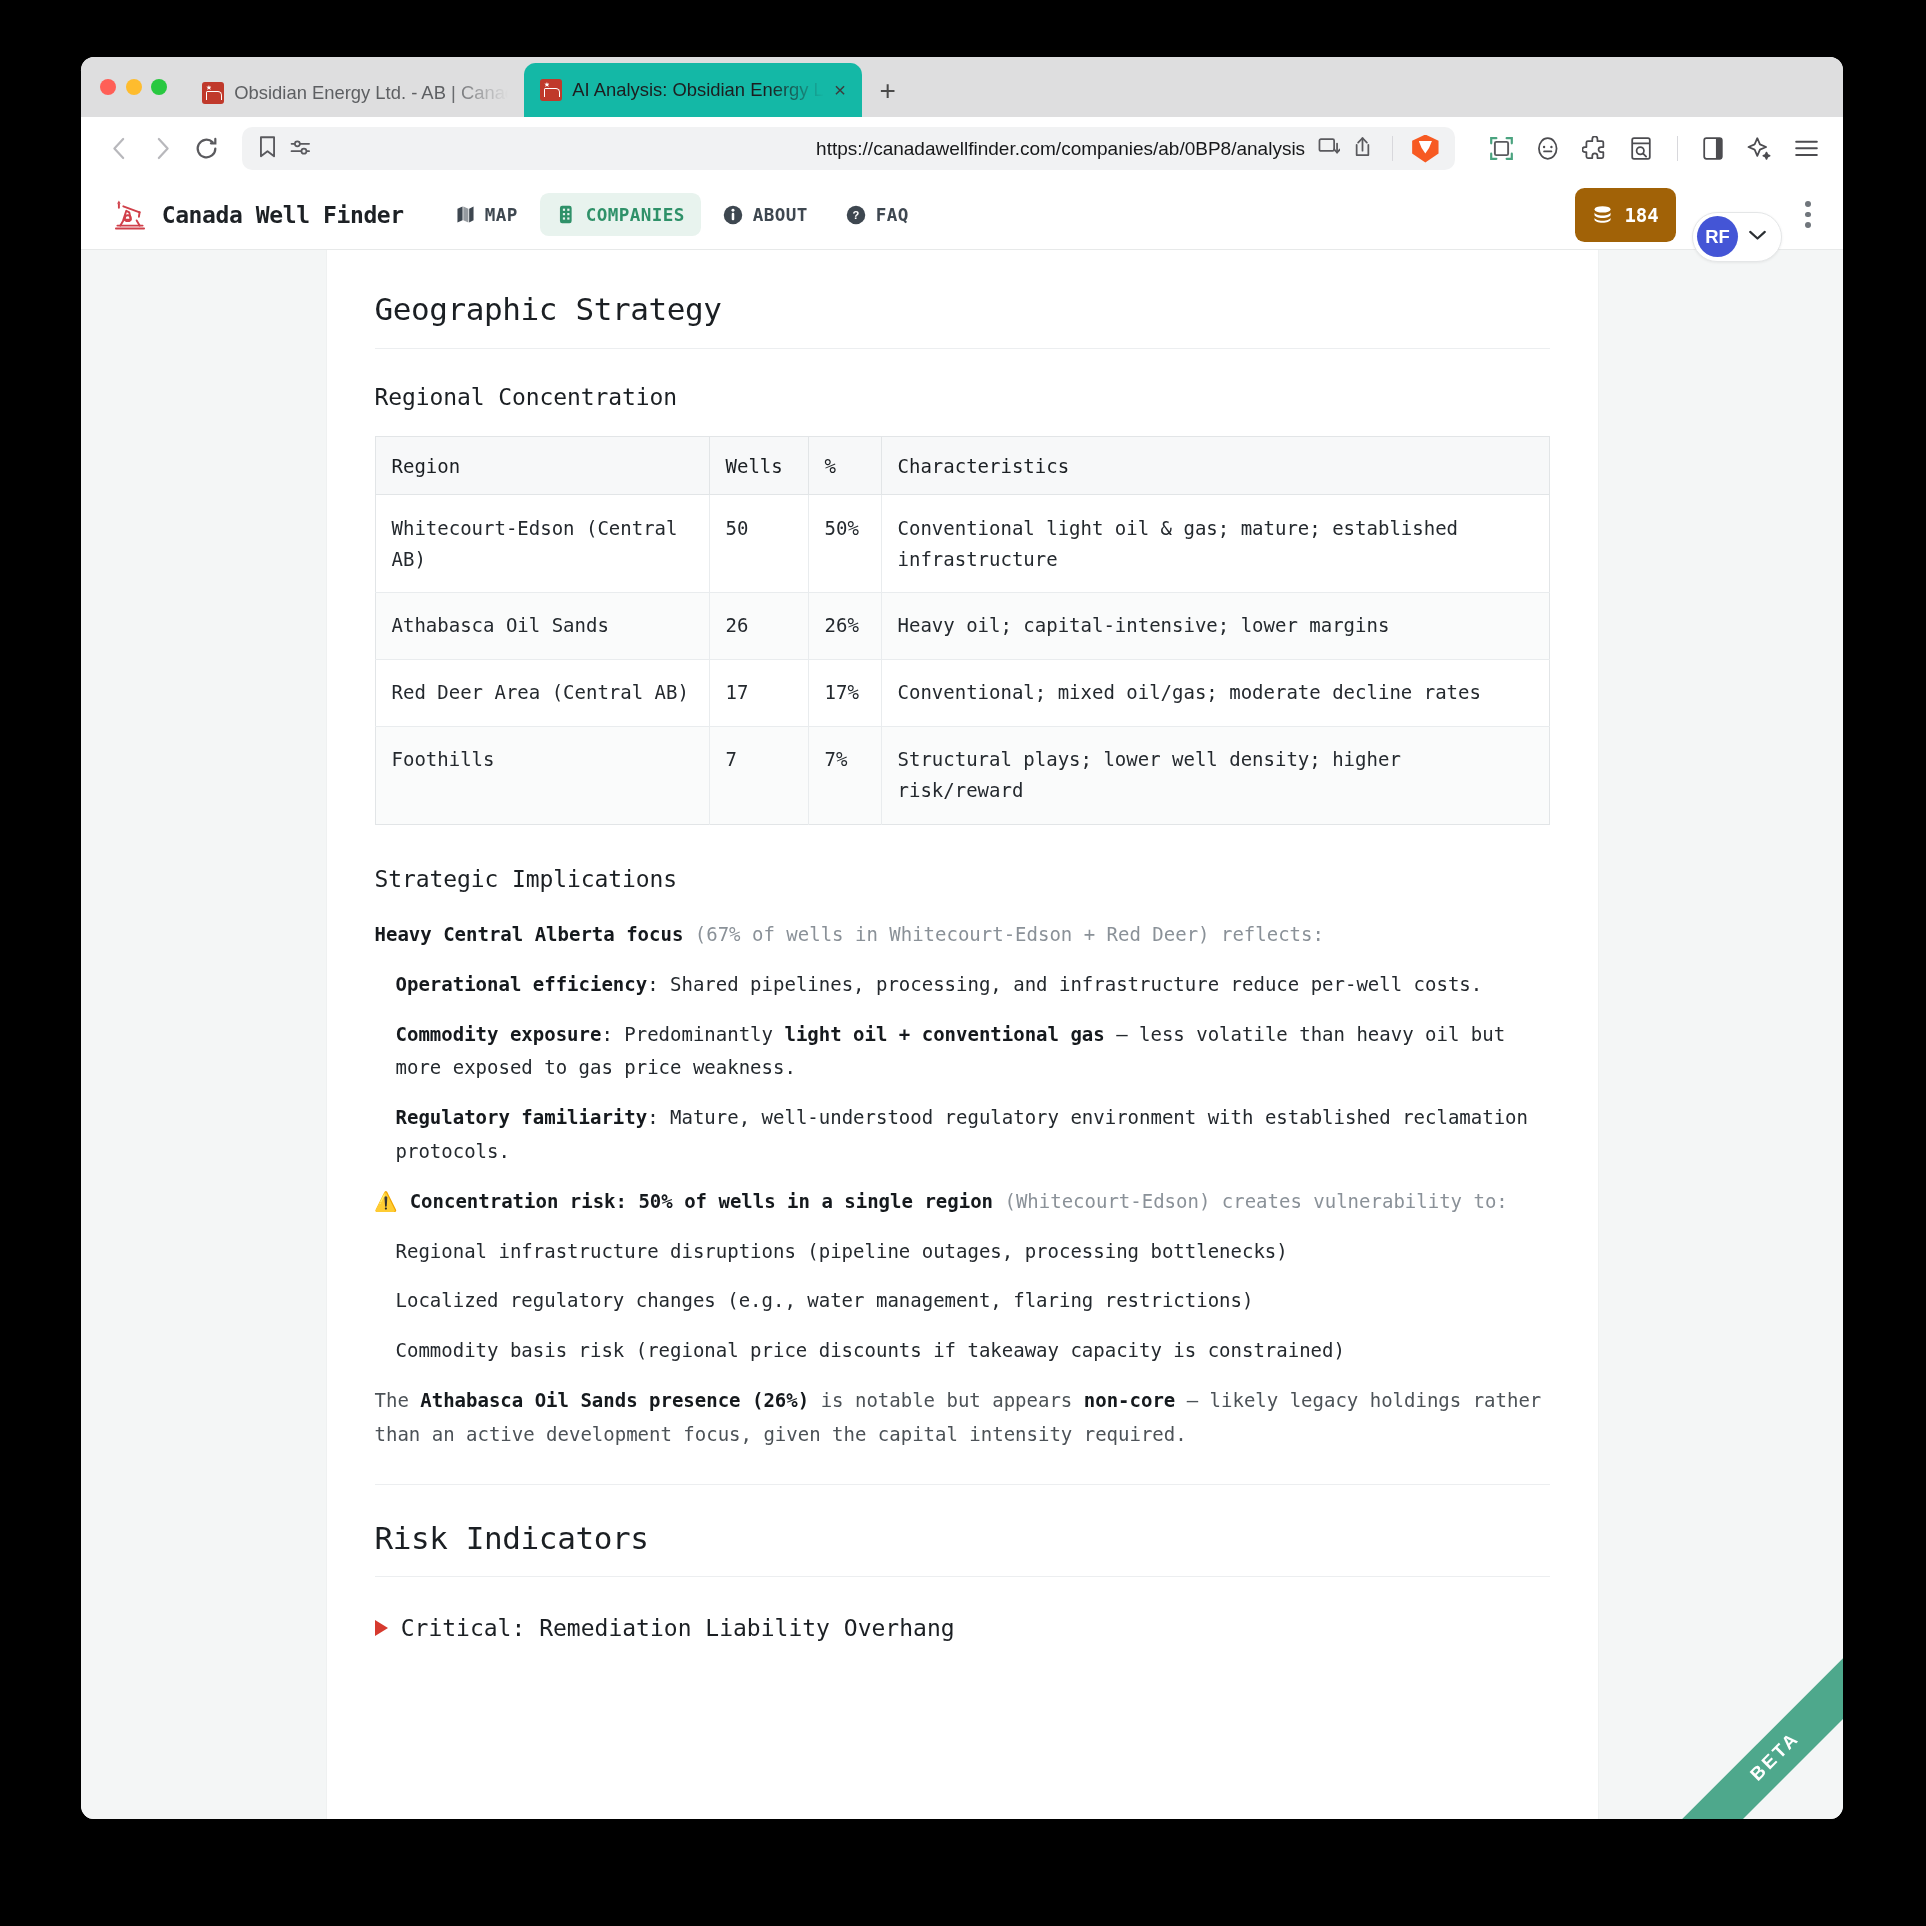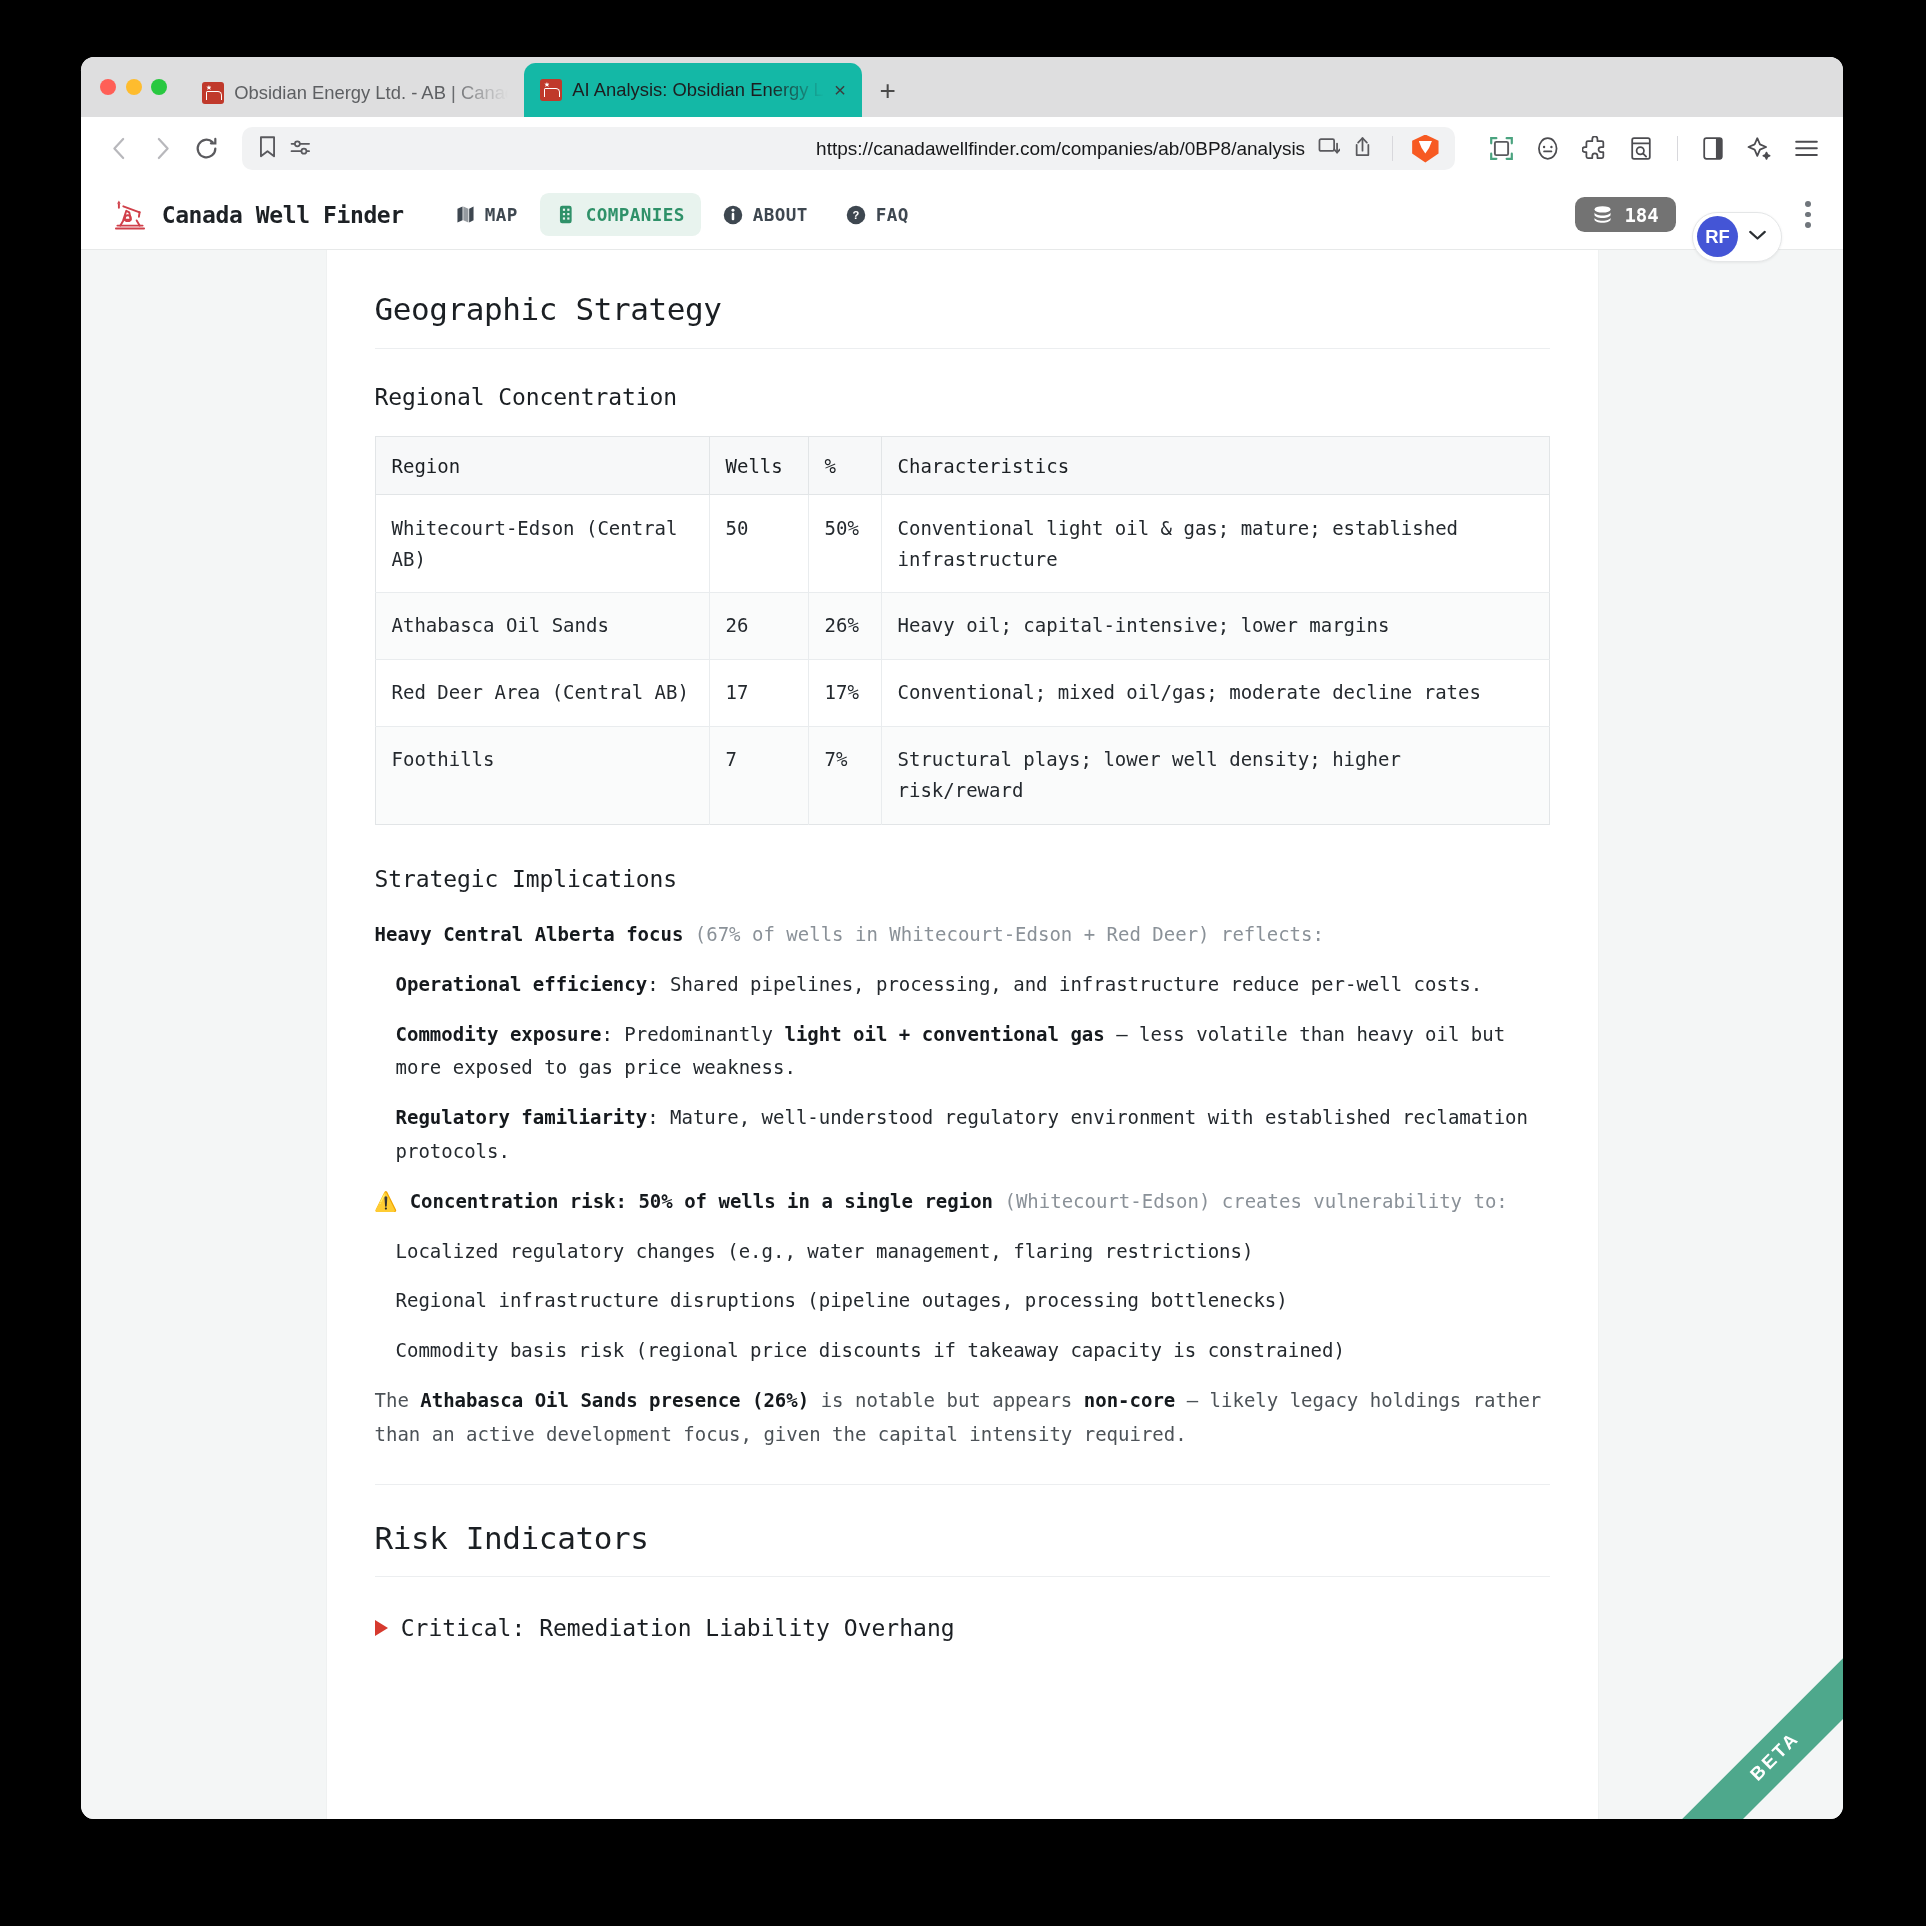--- a/index.html
+++ b/index.html
@@ -227,24 +227,24 @@
     letter-spacing: 0.4px;
     color: #3e4750;
     white-space: nowrap;
   }
   .nav-item.active { background: #e8f3ee; color: #2f9169; }
   .nav-ic { display: flex; align-items: center; justify-content: center; width: 20.6px; height: 20.6px; }
 
   .header-right { margin-left: auto; display: flex; align-items: center; gap: 16px; }
 
   .credit-pill {
-    background: #737373;
+    background: #a16207;
     color: #ffffff;
     border-radius: 9.5px;
-    height: 35px;
+    height: 54px;
     display: flex;
     align-items: center;
     gap: 9.5px;
     padding: 0 17.6px;
     font-size: 19px;
     font-weight: 700;
     cursor: pointer;
   }
   .coins-ic { width: 22px; height: 19px; position: relative; flex-shrink: 0; }
 
@@ -682,22 +682,22 @@
           <p class="para"><b>Heavy Central Alberta focus</b><span class="muted"> (67% of wells in Whitecourt-Edson + Red Deer) reflects:</span></p>
 
           <p class="nested"><b>Operational efficiency</b><span>: Shared pipelines, processing, and infrastructure reduce per-well costs.</span></p>
 
           <p class="nested"><b>Commodity exposure</b><span>: Predominantly </span><b>light oil + conventional gas</b><span> — less volatile than heavy oil but more exposed to gas price weakness.</span></p>
 
           <p class="nested"><b>Regulatory familiarity</b><span>: Mature, well-understood regulatory environment with established reclamation protocols.</span></p>
 
           <p class="para"><span class="warn-emoji">⚠️</span> <b>Concentration risk: 50% of wells in a single region</b><span class="muted"> (Whitecourt-Edson) creates vulnerability to:</span></p>
 
+          <p class="nested">Regional infrastructure disruptions (pipeline outages, processing bottlenecks)</p>
           <p class="nested">Localized regulatory changes (e.g., water management, flaring restrictions)</p>
-          <p class="nested">Regional infrastructure disruptions (pipeline outages, processing bottlenecks)</p>
           <p class="nested">Commodity basis risk (regional price discounts if takeaway capacity is constrained)</p>
 
           <p class="para"><span>The </span><b>Athabasca Oil Sands presence (26%)</b><span> is notable but appears </span><b>non-core</b><span> — likely legacy holdings rather than an active development focus, given the capital intensity required.</span></p>
 
           <hr class="rule">
 
           <h1 class="sec-title second">Risk Indicators</h1>
 
           <div class="risk-line">
             <span class="tri"></span>

